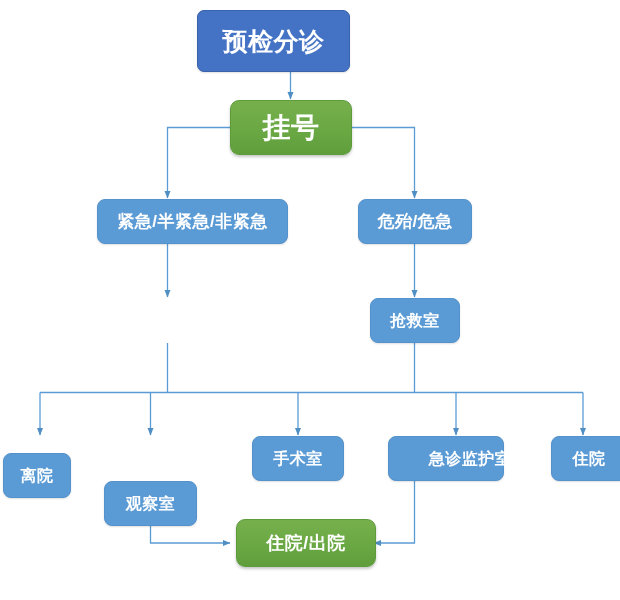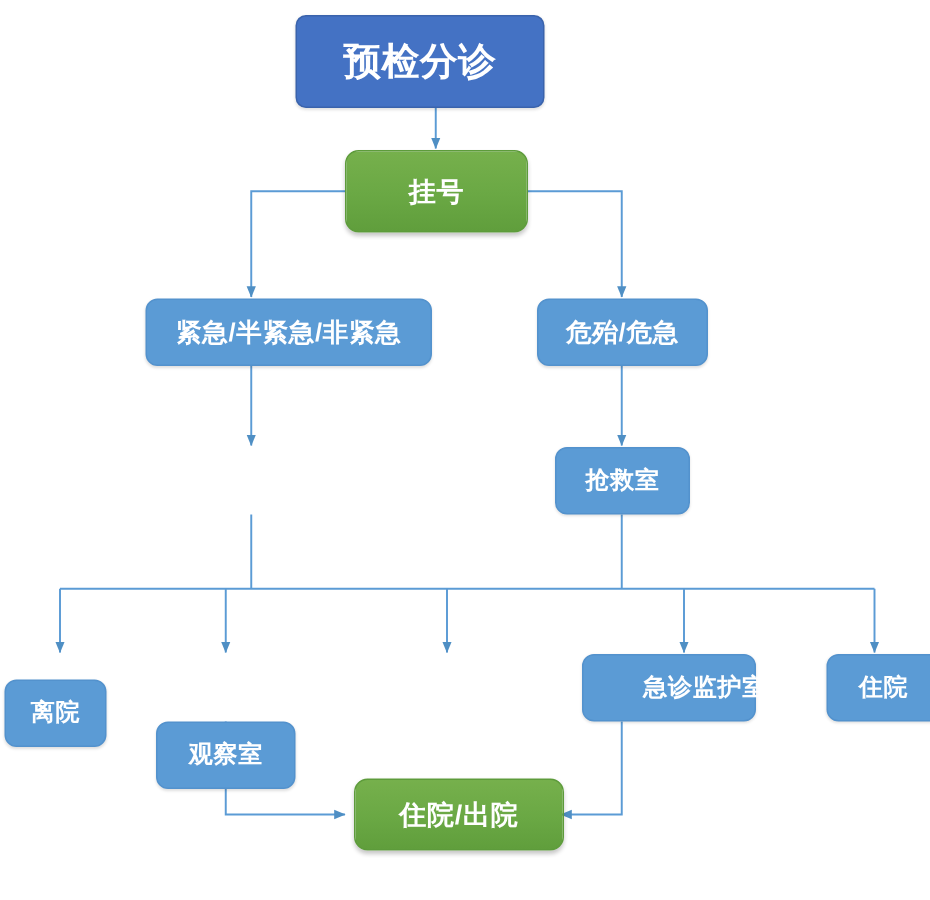--- a/index.html
+++ b/index.html
@@ -47,21 +47,21 @@
     border-radius: 7px;
     font-size: 25px;
     font-weight: bold;
     box-shadow: 0 1px 2px rgba(0,0,0,0.12);
   }
   
   .style-green {
     background: linear-gradient(180deg, #76b04c 0%, #6aa844 55%, #609e3c 100%);
     border: 1px solid #5d9b3b;
     border-radius: 9px;
-    font-size: 18px;
+    font-size: 28px;
     font-weight: bold;
     box-shadow: 0 2px 3px rgba(0,0,0,0.22);
   }
   .style-green.small {
     font-size: 18px;
   }
   
   .style-blue {
     background: #5b9bd5;
     border: 1px solid #5392cd;
@@ -109,21 +109,21 @@
     </g>
     <g fill="none" stroke="#5b9bd5" stroke-width="1.3">
 
       <path d="M167.5,343 L167.5,392.5"></path>
       <path d="M414.5,343 L414.5,392.5"></path>
 
       <path d="M40,392.5 L583,392.5"></path>
     </g>
   </svg>
 
-  <div class="node style-rootblue" style="left:197px; top:10px; width:166px; height:62px;">
+  <div class="node style-rootblue" style="left:197px; top:10px; width:153px; height:62px;">
     <span class="node-label">预检分诊</span>
   </div>
 
   <div class="node style-green" style="left:230px; top:100px; width:122px; height:55px;">
     <span class="node-label">挂号</span>
   </div>
 
   <div class="node style-blue lg" style="left:72px; top:199px; width:191px; height:45px;margin-left:25px;">
     <span class="node-label">紧急/半紧急/非紧急</span>
   </div>
@@ -138,20 +138,23 @@
   </div>
 
   <div class="node style-blue" style="left:3px; top:436px; width:68px; height:45px;margin-top:17px;">
     <span class="node-label">离院</span>
   </div>
 
   <div class="node style-blue" style="left:104px; top:436px; width:93px; height:45px;margin-top:45px;">
     <span class="node-label">观察室</span>
   </div>
 
+  <div class="node style-blue" style="left:252px; top:436px; width:92px; height:45px;">
+    <span class="node-label">手术室</span>
+  </div>
 
   <div class="node style-blue" style="left:388px; top:436px; width:116px; height:45px;padding-left:48px;">
     <span class="node-label">急诊监护室</span>
   </div>
 
   <div class="node style-blue" style="left:551px; top:436px; width:76px; height:45px;">
     <span class="node-label">住院</span>
   </div>
 
   <div class="node style-green small" style="left:236px; top:519px; width:140px; height:48px;">

